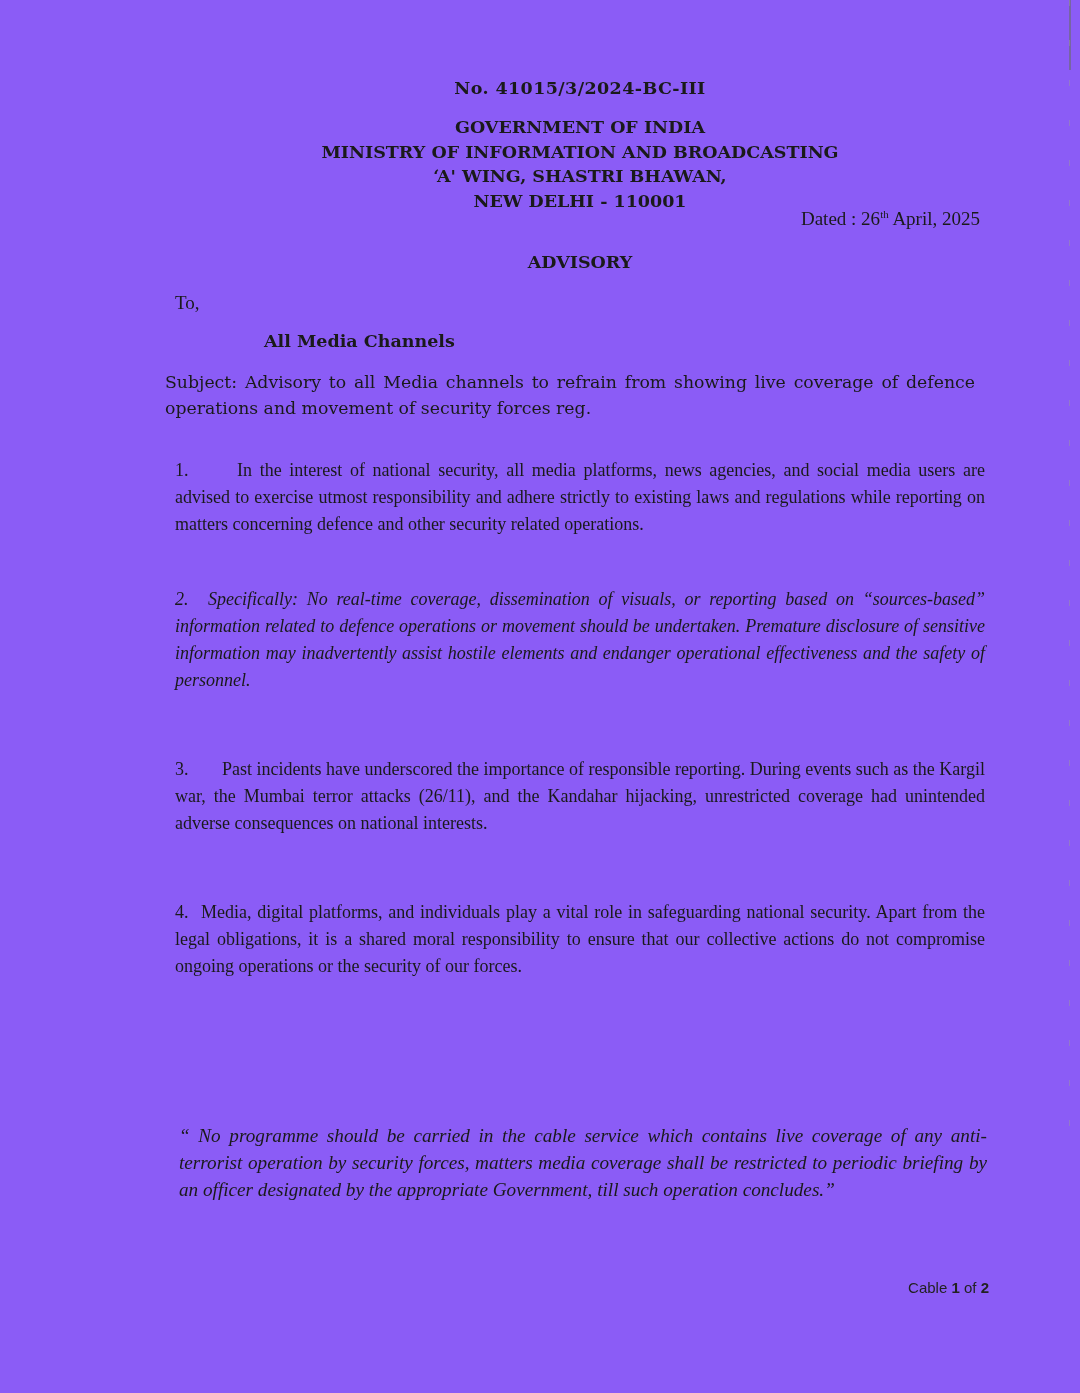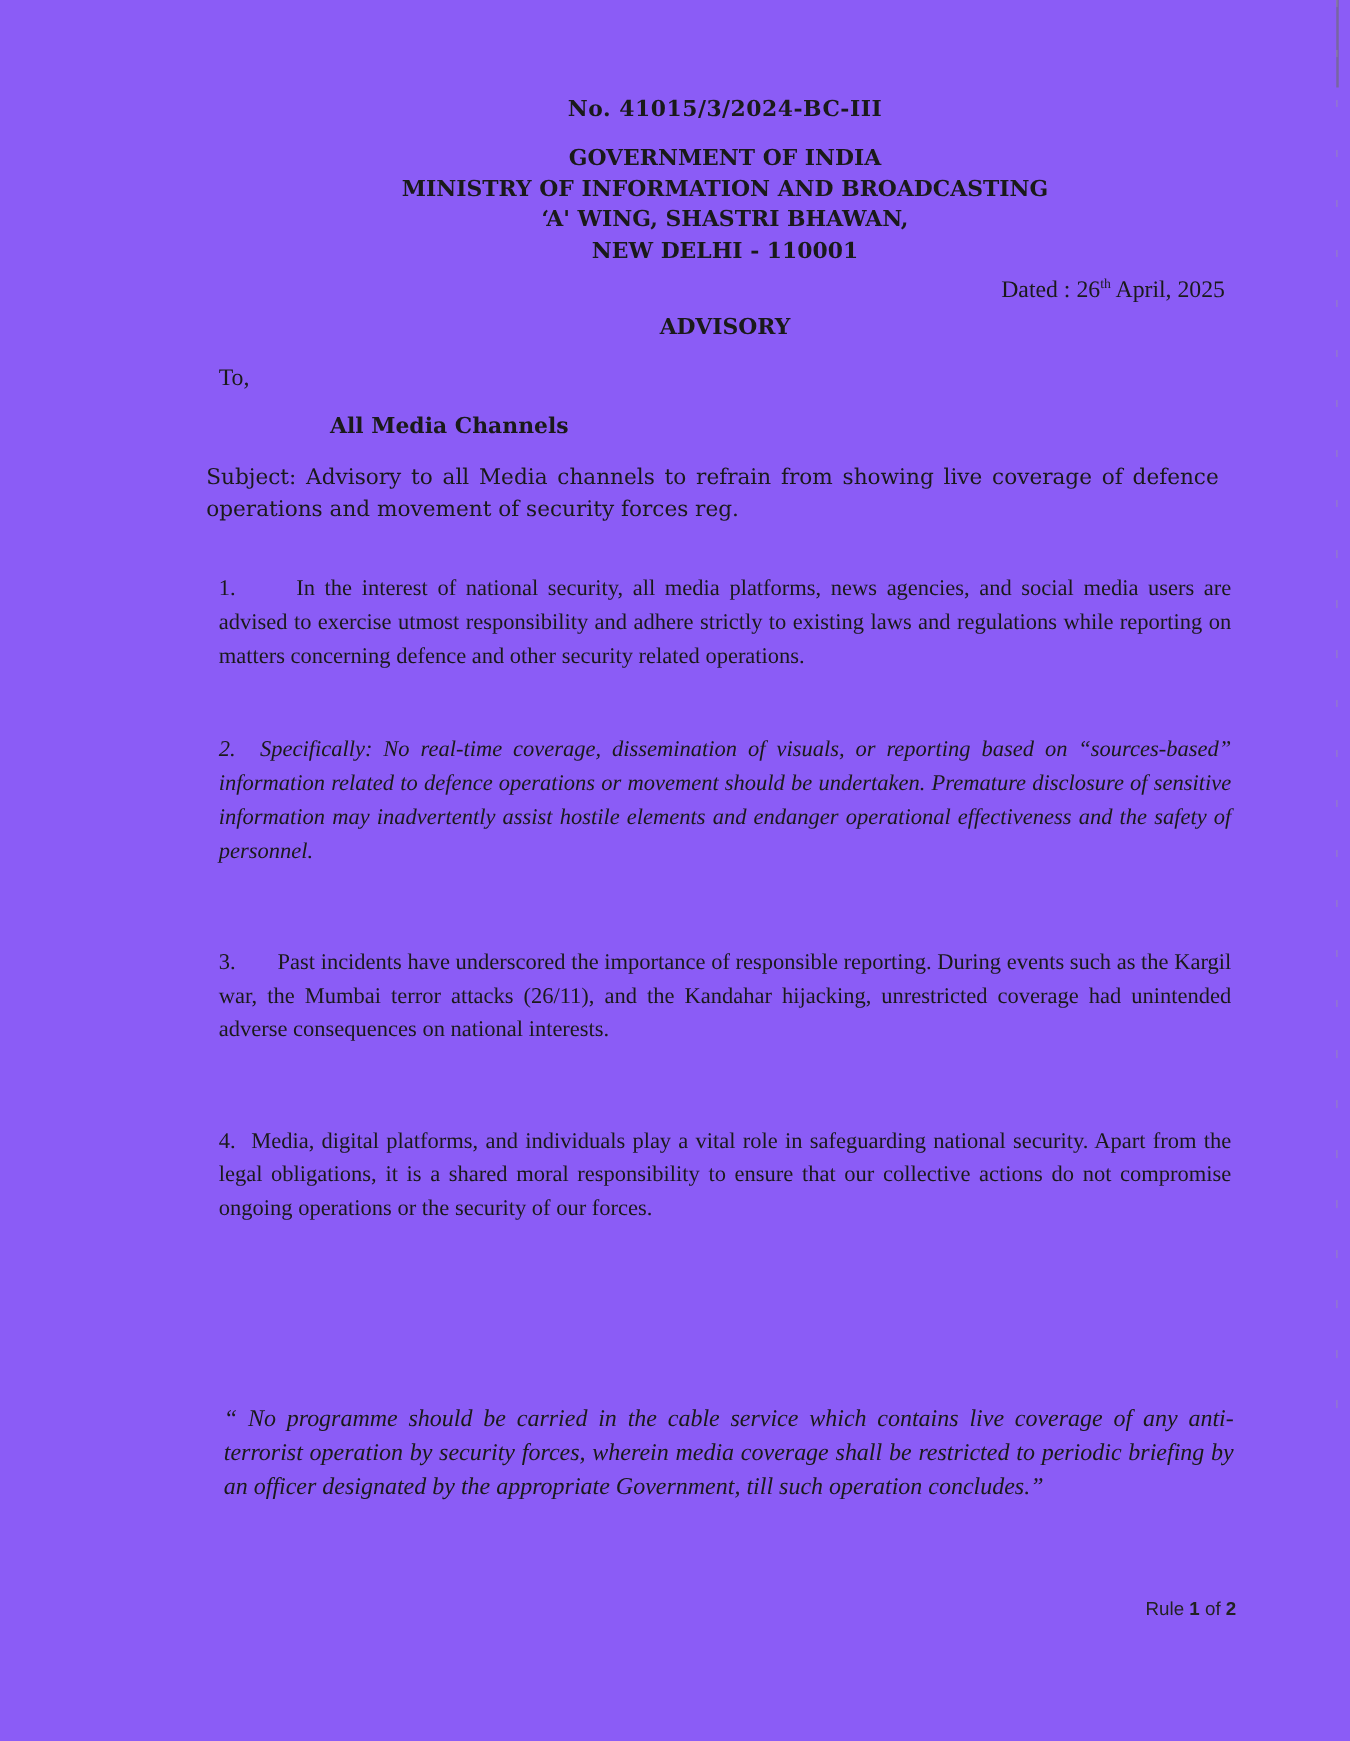--- a/index.html
+++ b/index.html
@@ -56,21 +56,20 @@
       font-weight: bold;
       font-size: 17.5px;
       line-height: 24.5px;
     }
     .header-block div { white-space: nowrap; }
     .dated {
       right: 100px;
       top: 208px;
       font-family: "Liberation Serif", serif;
       font-size: 19px;
-      margin-top: 13px;
     }
     .dated sup { font-size: 11px; }
 
     .advisory-title {
       left: 0; width: 1160px;
       top: 252px;
       text-align: center;
       font-weight: bold;
       font-size: 17.5px;
     }
@@ -174,21 +173,21 @@
 
   <div class="abs para p3">
     <span class="num">3.</span><span>Past incidents have underscored the importance of responsible reporting. During events such as the Kargil war, the Mumbai terror attacks (26/11), and the Kandahar hijacking, unrestricted coverage had unintended adverse consequences on national interests.</span>
   </div>
 
   <div class="abs para p4">
     <span class="num">4.</span><span>Media, digital platforms, and individuals play a vital role in safeguarding national security. Apart from the legal obligations, it is a shared moral responsibility to ensure that our collective actions do not compromise ongoing operations or the security of our forces.</span>
   </div>
 
 
-  <div class="abs quote">“ No programme should be carried in the cable service which contains live coverage of any anti-terrorist operation by security forces, wherein media coverage shall be restricted to periodic briefing by an officer designated by the appropriate Government, till such operation concludes.”</div>
+  <div class="abs quote">“ No programme should be carried in the cable service which contains live coverage of any anti-terrorist operation by security forces, matters media coverage shall be restricted to periodic briefing by an officer designated by the appropriate Government, till such operation concludes.”</div>
 
   <div class="abs page-footer">
-    <span>Rule</span>
+    <span>Cable</span>
     <b>1</b>
     <span>of</span>
     <b>2</b>
   </div>
 </div>
 
 </body></html>

